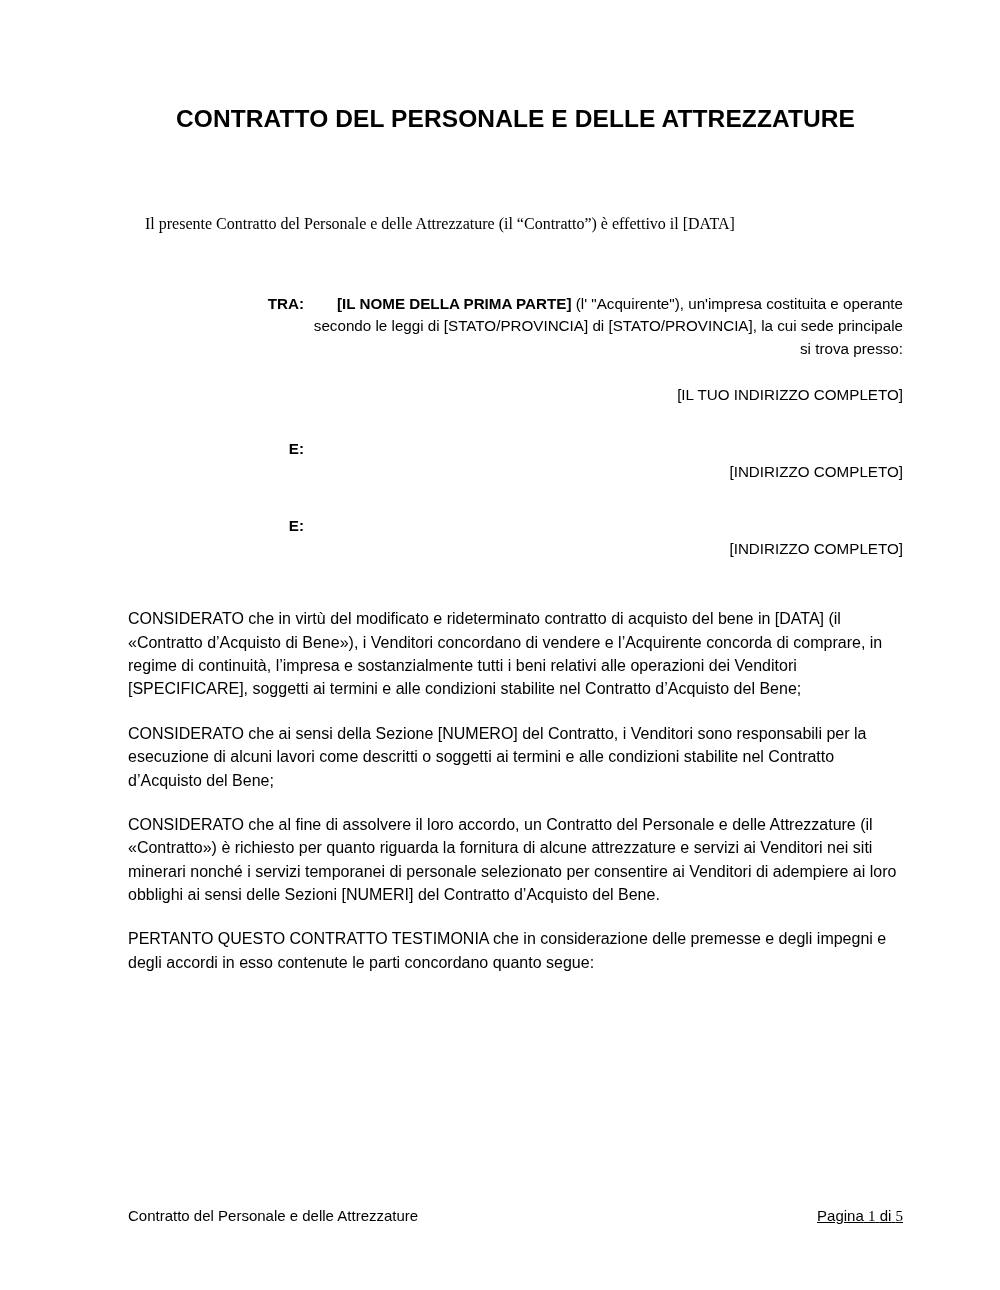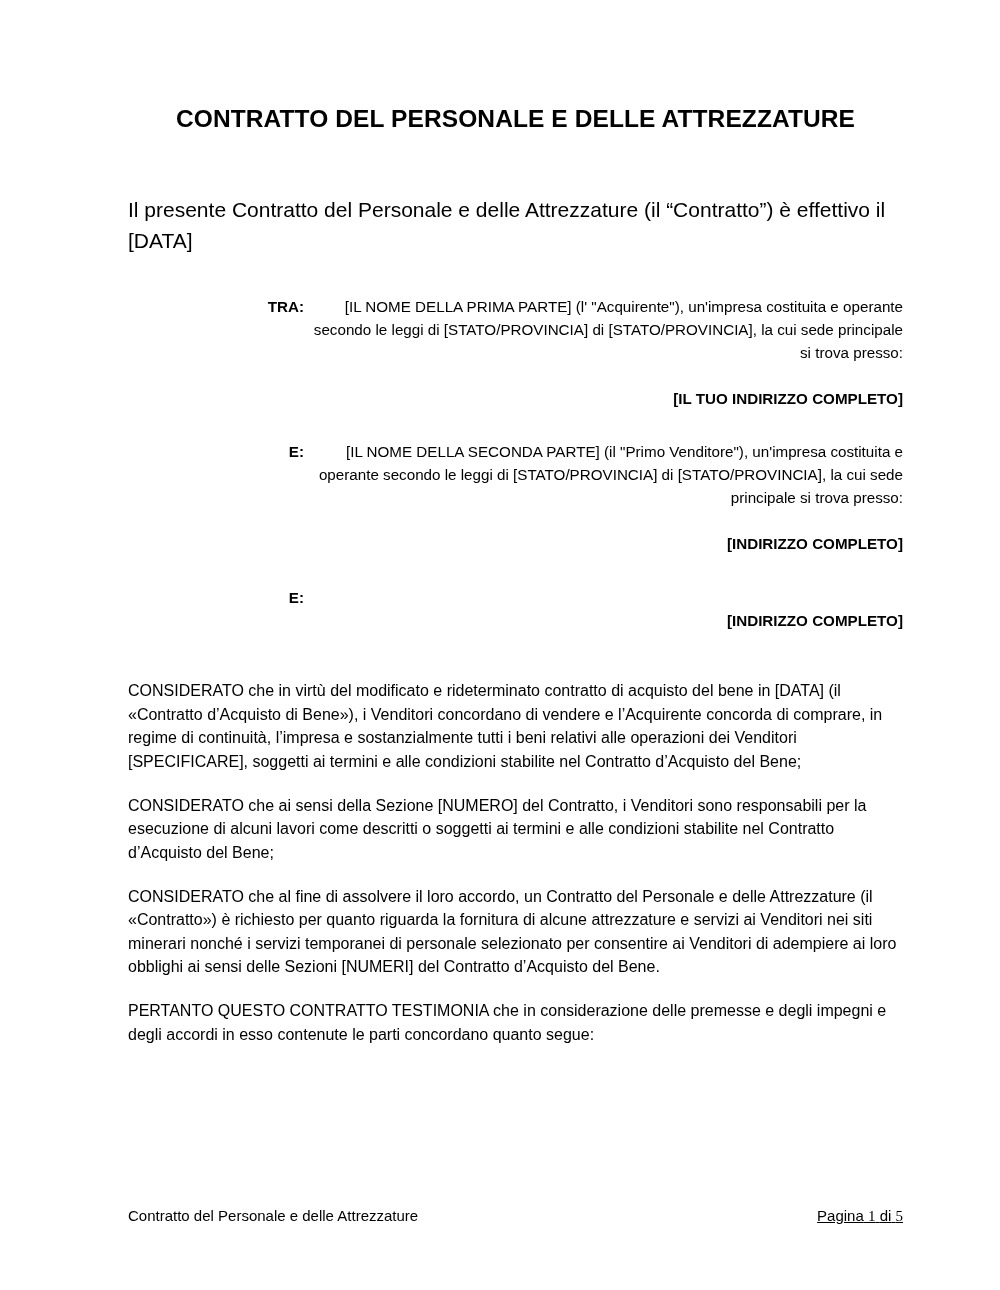--- a/index.html
+++ b/index.html
@@ -38,24 +38,25 @@
     font-size: 24.5px;
     font-weight: bold;
     letter-spacing: 0.1px;
     margin: 0;
     padding-top: 104px;
     line-height: 1.2;
     white-space: nowrap;
   }
 
   .intro-line {
-    font-size: 21px;
+    font-size: 16px;
     line-height: 1.45;
-    margin: 0;
+    margin: 17px;
     padding-top: 62px;
+    font-family: Liberation Serif, serif;
   }
 
   .parties {
     padding-top: 40px;
   }
 
   .party-row {
     display: flex;
     align-items: flex-start;
     margin-bottom: 0;
@@ -78,28 +79,27 @@
     flex: 1 1 auto;
     font-size: 15.2px;
     line-height: 1.5;
   }
 
   .party-desc {
     margin: 0;
   }
 
   .party-name {
-    font-weight: normal;
+    font-weight: bold;
     margin-top: 24px;
   }
 
   .party-address {
     margin: 0;
     padding-top: 23px;
-    font-weight: bold;
   }
 
   .recitals {
     padding-top: 47px;
   }
 
   .recital {
     font-size: 16px;
     line-height: 1.46;
     margin: 0;
@@ -151,21 +151,20 @@
         <div class="party-label">TRA:</div>
         <div class="party-body">
           <p class="party-desc"><span class="party-name">[IL NOME DELLA PRIMA PARTE]</span><span> (l' "Acquirente"), un'impresa costituita e operante secondo le leggi di [STATO/PROVINCIA] di [STATO/PROVINCIA], la cui sede principale si trova presso:</span></p>
           <p class="party-address">[IL TUO INDIRIZZO COMPLETO]</p>
         </div>
       </div>
 
       <div class="party-row">
         <div class="party-label">E:</div>
         <div class="party-body">
-          <p class="party-desc"><span class="party-name">[IL NOME DELLA SECONDA PARTE]</span><span> (il "Primo Venditore"), un'impresa costituita e operante secondo le leggi di [STATO/PROVINCIA] di [STATO/PROVINCIA], la cui sede principale si trova presso:</span></p>
           <p class="party-address">[INDIRIZZO COMPLETO]</p>
         </div>
       </div>
 
       <div class="party-row">
         <div class="party-label">E:</div>
         <div class="party-body">
           <p class="party-address">[INDIRIZZO COMPLETO]</p>
         </div>
       </div>

